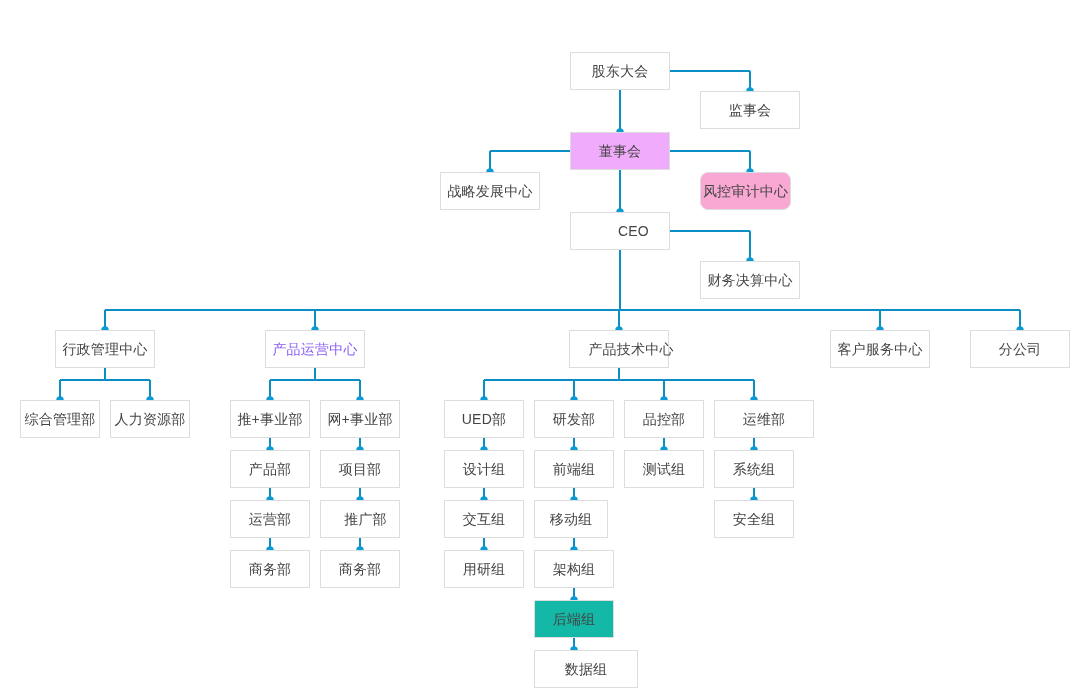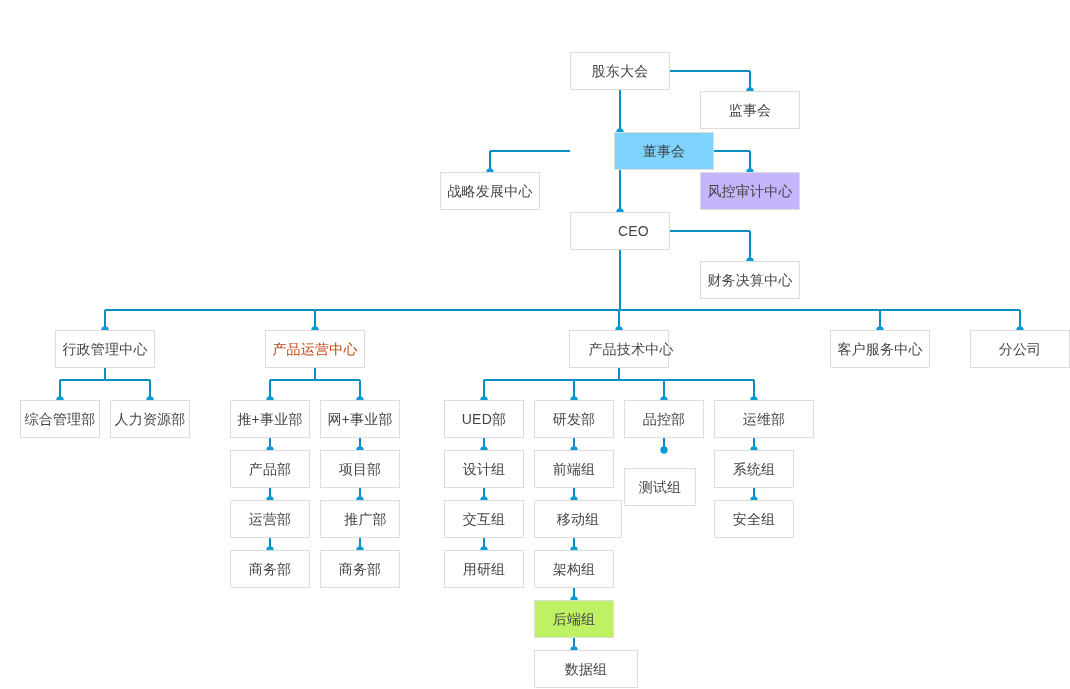--- a/index.html
+++ b/index.html
@@ -137,39 +137,39 @@
       <line x1="754" y1="380" x2="754" y2="400" stroke="#0a8ec4" stroke-width="1.6" shape-rendering="crispEdges"></line>
       <circle cx="754" cy="400" r="3.7" fill="#0a9ad4"></circle>
     </svg>
   <div id="node-layer">
       <div class="node" style="left: 570px; top: 52px; width: 100px; height: 38px; border-color: rgb(221, 221, 221); background: rgb(255, 255, 255); color: rgb(68, 68, 68);">
         <span class="node-label">股东大会</span>
       </div>
       <div class="node" style="left: 700px; top: 91px; width: 100px; height: 38px; border-color: rgb(221, 221, 221); background: rgb(255, 255, 255); color: rgb(68, 68, 68);">
         <span class="node-label">监事会</span>
       </div>
-      <div class="node" style="left: 570px; top: 132px; width: 100px; height: 38px; border-color: rgb(221, 221, 221); background: #7dd3fc; color: rgb(68, 68, 68); margin-left: 44px;">
+      <div class="node" style="left: 570px; top: 132px; width: 100px; height: 38px; border-color: rgb(221, 221, 221); background: #f0abfc; color: rgb(68, 68, 68);">
         <span class="node-label">董事会</span>
       </div>
       <div class="node" style="left: 440px; top: 172px; width: 100px; height: 38px; border-color: rgb(221, 221, 221); background: rgb(255, 255, 255); color: rgb(68, 68, 68);">
         <span class="node-label">战略发展中心</span>
       </div>
-      <div class="node" style="left: 700px; top: 172px; width: 100px; height: 38px; border-color: rgb(221, 221, 221); background: #c4b5fd; color: rgb(68, 68, 68);">
+      <div class="node" style="left: 700px; top: 172px; width: 91px; height: 38px; border-color: rgb(221, 221, 221); background: #f9a8d4; color: rgb(68, 68, 68); border-radius: 8px;">
         <span class="node-label">风控审计中心</span>
       </div>
       <div class="node" style="left: 570px; top: 212px; width: 100px; height: 38px; border-color: rgb(221, 221, 221); background: rgb(255, 255, 255); color: rgb(68, 68, 68); padding-left: 27px;">
         <span class="node-label">CEO</span>
       </div>
       <div class="node" style="left: 700px; top: 261px; width: 100px; height: 38px; border-color: rgb(221, 221, 221); background: rgb(255, 255, 255); color: rgb(68, 68, 68);">
         <span class="node-label">财务决算中心</span>
       </div>
       <div class="node" style="left: 55px; top: 330px; width: 100px; height: 38px; border-color: rgb(221, 221, 221); background: rgb(255, 255, 255); color: rgb(68, 68, 68);">
         <span class="node-label">行政管理中心</span>
       </div>
-      <div class="node" style="left: 265px; top: 330px; width: 100px; height: 38px; border-color: rgb(221, 221, 221); background: rgb(255, 255, 255); color: #c2410c;">
+      <div class="node" style="left: 265px; top: 330px; width: 100px; height: 38px; border-color: rgb(221, 221, 221); background: rgb(255, 255, 255); color: #8b5cf6;">
         <span class="node-label">产品运营中心</span>
       </div>
       <div class="node" style="left: 569px; top: 330px; width: 100px; height: 38px; border-color: rgb(221, 221, 221); background: rgb(255, 255, 255); color: rgb(68, 68, 68); padding-left: 24px;">
         <span class="node-label">产品技术中心</span>
       </div>
       <div class="node" style="left: 830px; top: 330px; width: 100px; height: 38px; border-color: rgb(221, 221, 221); background: rgb(255, 255, 255); color: rgb(68, 68, 68);">
         <span class="node-label">客户服务中心</span>
       </div>
       <div class="node" style="left: 970px; top: 330px; width: 100px; height: 38px; border-color: rgb(221, 221, 221); background: rgb(255, 255, 255); color: rgb(68, 68, 68);">
         <span class="node-label">分公司</span>
@@ -215,36 +215,36 @@
       </div>
       <div class="node" style="left: 444px; top: 550px; width: 80px; height: 38px; border-color: rgb(221, 221, 221); background: rgb(255, 255, 255); color: rgb(68, 68, 68);">
         <span class="node-label">用研组</span>
       </div>
       <div class="node" style="left: 534px; top: 400px; width: 80px; height: 38px; border-color: rgb(221, 221, 221); background: rgb(255, 255, 255); color: rgb(68, 68, 68);">
         <span class="node-label">研发部</span>
       </div>
       <div class="node" style="left: 534px; top: 450px; width: 80px; height: 38px; border-color: rgb(221, 221, 221); background: rgb(255, 255, 255); color: rgb(68, 68, 68);">
         <span class="node-label">前端组</span>
       </div>
-      <div class="node" style="left: 534px; top: 500px; width: 88px; height: 38px; border-color: rgb(221, 221, 221); background: rgb(255, 255, 255); color: rgb(68, 68, 68);">
+      <div class="node" style="left: 534px; top: 500px; width: 74px; height: 38px; border-color: rgb(221, 221, 221); background: rgb(255, 255, 255); color: rgb(68, 68, 68);">
         <span class="node-label">移动组</span>
       </div>
       <div class="node" style="left: 534px; top: 550px; width: 80px; height: 38px; border-color: rgb(221, 221, 221); background: rgb(255, 255, 255); color: rgb(68, 68, 68);">
         <span class="node-label">架构组</span>
       </div>
-      <div class="node" style="left: 534px; top: 600px; width: 80px; height: 38px; border-color: rgb(221, 221, 221); background: #bef264; color: rgb(68, 68, 68);">
+      <div class="node" style="left: 534px; top: 600px; width: 80px; height: 38px; border-color: rgb(221, 221, 221); background: #14b8a6; color: rgb(68, 68, 68);">
         <span class="node-label">后端组</span>
       </div>
       <div class="node" style="left: 534px; top: 650px; width: 104px; height: 38px; border-color: rgb(221, 221, 221); background: rgb(255, 255, 255); color: rgb(68, 68, 68);">
         <span class="node-label">数据组</span>
       </div>
       <div class="node" style="left: 624px; top: 400px; width: 80px; height: 38px; border-color: rgb(221, 221, 221); background: rgb(255, 255, 255); color: rgb(68, 68, 68);">
         <span class="node-label">品控部</span>
       </div>
-      <div class="node" style="left: 624px; top: 450px; width: 72px; height: 38px; border-color: rgb(221, 221, 221); background: rgb(255, 255, 255); color: rgb(68, 68, 68); margin-top: 18px;">
+      <div class="node" style="left: 624px; top: 450px; width: 80px; height: 38px; border-color: rgb(221, 221, 221); background: rgb(255, 255, 255); color: rgb(68, 68, 68);">
         <span class="node-label">测试组</span>
       </div>
       <div class="node" style="left: 714px; top: 400px; width: 100px; height: 38px; border-color: rgb(221, 221, 221); background: rgb(255, 255, 255); color: rgb(68, 68, 68);">
         <span class="node-label">运维部</span>
       </div>
       <div class="node" style="left: 714px; top: 450px; width: 80px; height: 38px; border-color: rgb(221, 221, 221); background: rgb(255, 255, 255); color: rgb(68, 68, 68);">
         <span class="node-label">系统组</span>
       </div>
       <div class="node" style="left: 714px; top: 500px; width: 80px; height: 38px; border-color: rgb(221, 221, 221); background: rgb(255, 255, 255); color: rgb(68, 68, 68);">
         <span class="node-label">安全组</span>

